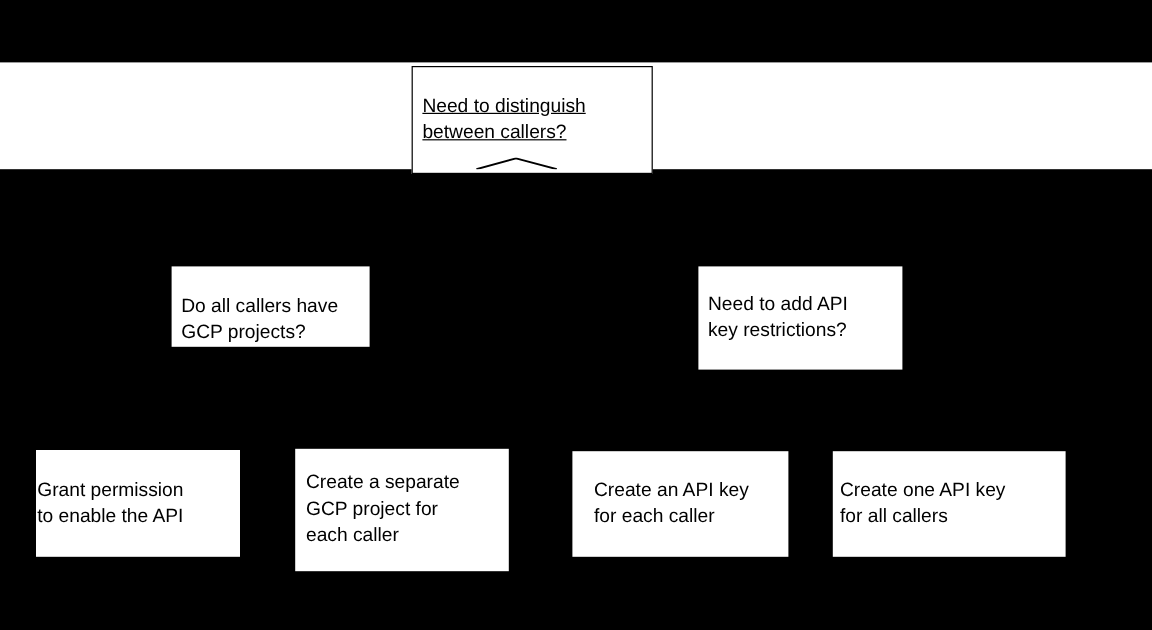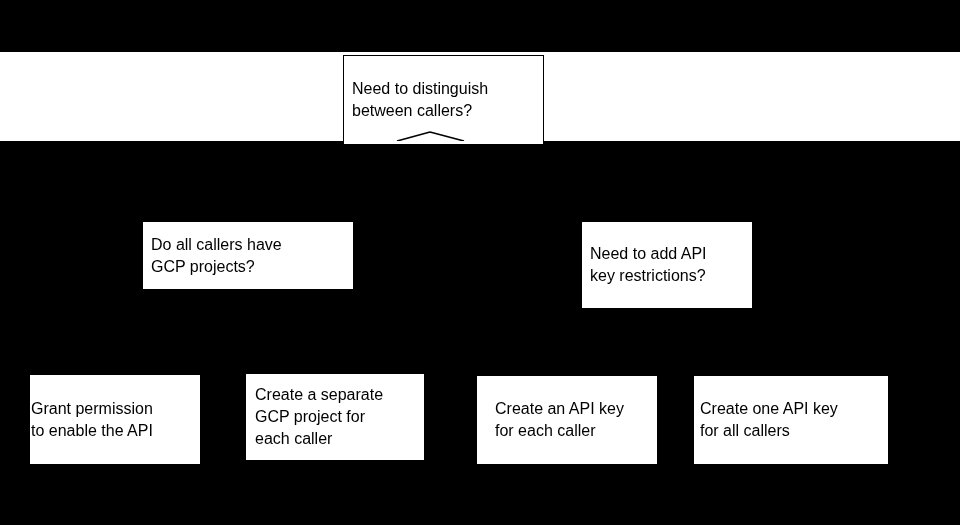--- a/index.html
+++ b/index.html
@@ -36,37 +36,39 @@
   .node span {
     white-space: pre-line;
   }
   .root-node {
     left: 343px;
     top: 55px;
     width: 201px;
     height: 90px;
     border: 1.5px solid #000000;
     padding-left: 8px;
+    text-decoration: underline;
   }
   .q-left {
     left: 143px;
     top: 222px;
-    width: 210px;
+    width: 165px;
     height: 67px;
     padding-left: 8px;
+    align-items: flex-end;
   }
   .q-right {
     left: 582px;
     top: 222px;
     width: 170px;
     height: 86px;
     padding-left: 8px;
   }
   .a1 { left: 30px;  top: 375px; width: 170px; height: 89px; padding-left: 1px; }
-  .a2 { left: 246px; top: 374px; width: 178px; height: 86px; padding-left: 9px; }
+  .a2 { left: 246px; top: 374px; width: 178px; height: 102px; padding-left: 9px; }
   .a3 { left: 477px; top: 376px; width: 180px; height: 88px; padding-left: 18px; }
   .a4 { left: 694px; top: 376px; width: 194px; height: 88px; padding-left: 6px; }
   .branch-connector {
     position: absolute;
     left: 394px;
     top: 131px;
     width: 74px;
     height: 10px;
   }
 </style>

